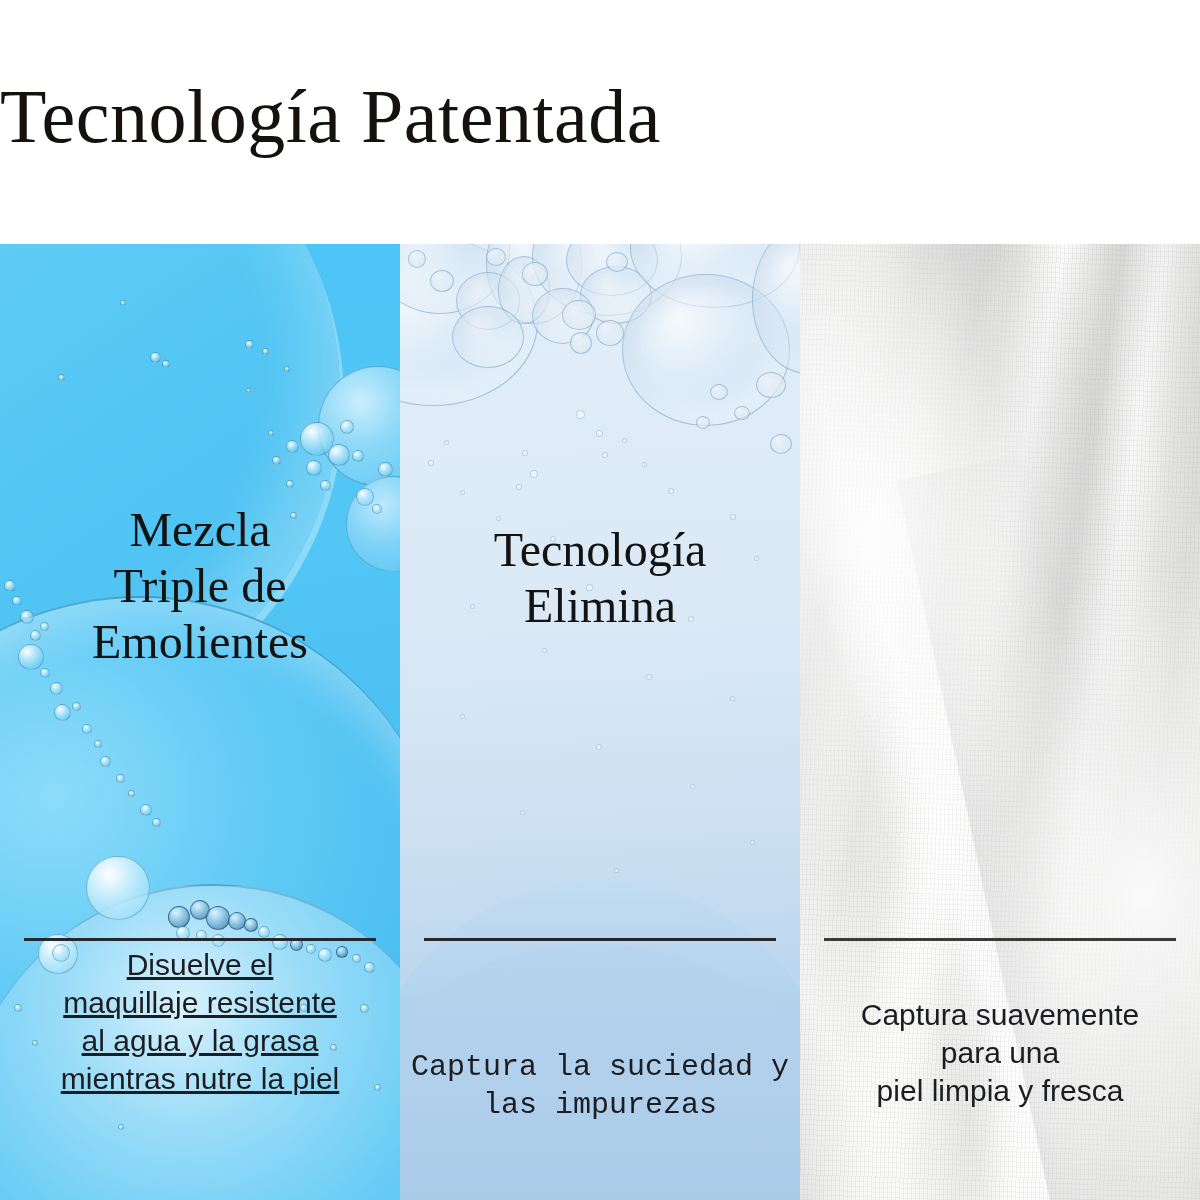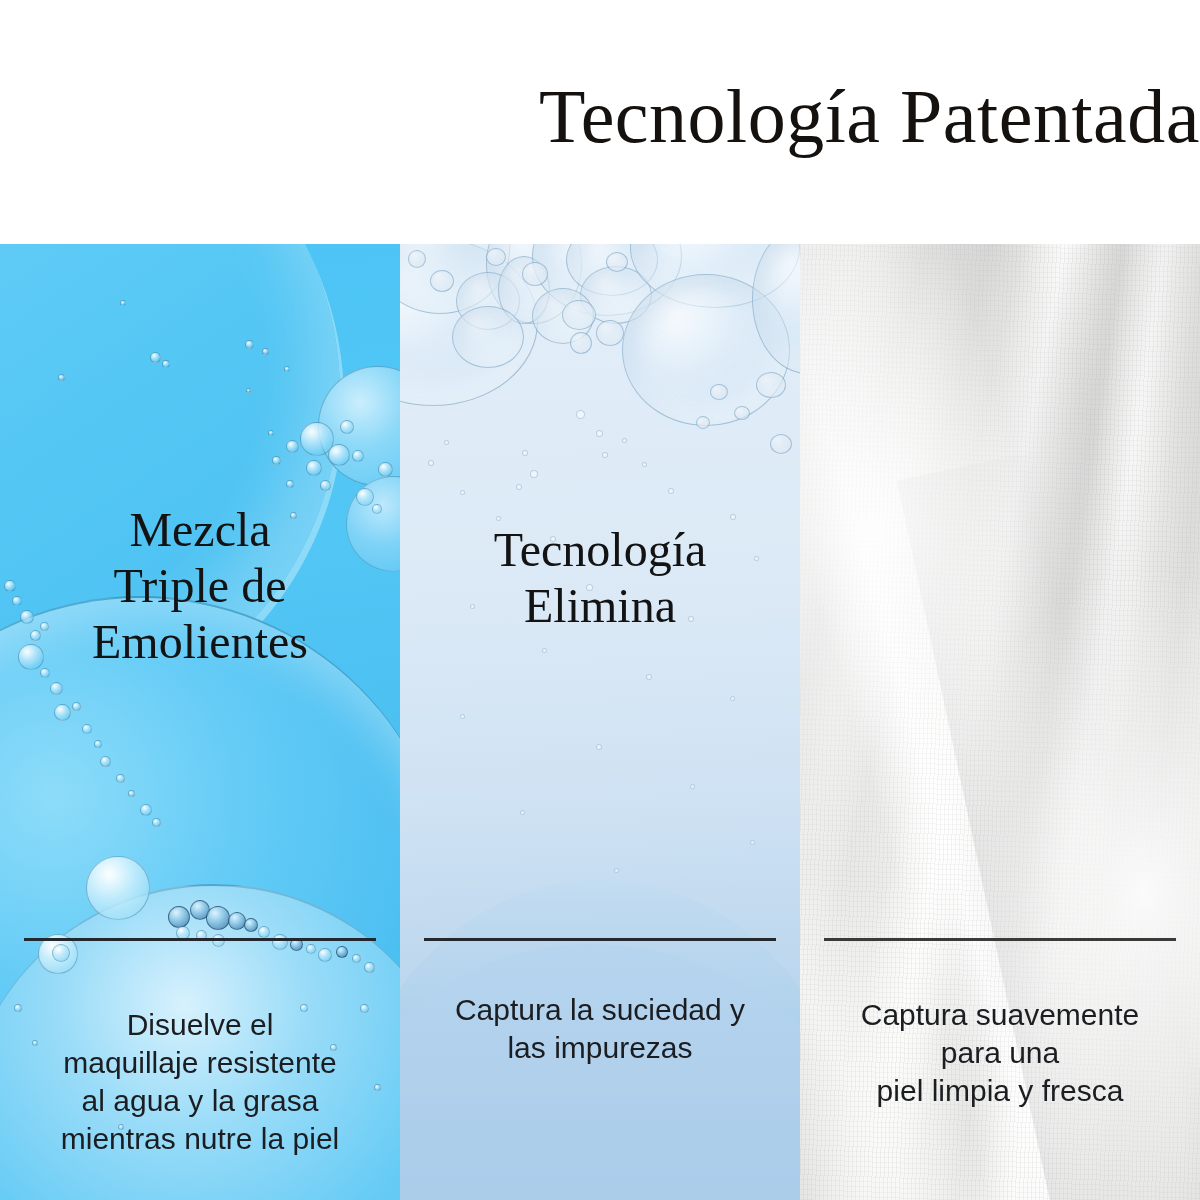--- a/index.html
+++ b/index.html
@@ -19,21 +19,21 @@
 
   
   .header {
     position:absolute;
     left:0; top:0;
     width:1200px;
     height:244px;
     background:#ffffff;
     display:flex;
     align-items:center;
-    justify-content:flex-end;
+    justify-content:flex-start;
   }
   .header-title {
     font-family:"Liberation Serif", serif;
     font-size:76px;
     font-weight:400;
     color:#14110f;
     letter-spacing:0.5px;
     line-height:1;
     white-space:nowrap;
     transform:translateY(-6px);
@@ -91,25 +91,25 @@
     font-weight:400;
     font-size:30px;
     line-height:38px;
     color:#1b1d21;
     padding:0 10px;
     white-space:pre-line;
   }
 
   
   .p1 .panel-heading { top:258px; }
-  .p1 .panel-body { top:762px; }
+  .p1 .panel-body { top:702px;text-decoration:underline; }
 
   
   .p2 .panel-heading { top:278px; }
-  .p2 .panel-body { top:747px; }
+  .p2 .panel-body { top:804px;font-family:Liberation Mono, monospace; }
 
   
   .p3 .panel-heading { top:278px; }
   .p3 .panel-body { top:752px; }
 
   
   .p1-base {
     position:absolute; inset:0;
     background:
       radial-gradient(ellipse 520px 420px at 6% 14%, #62ccf7 0%, rgba(98,204,247,0) 62%),

